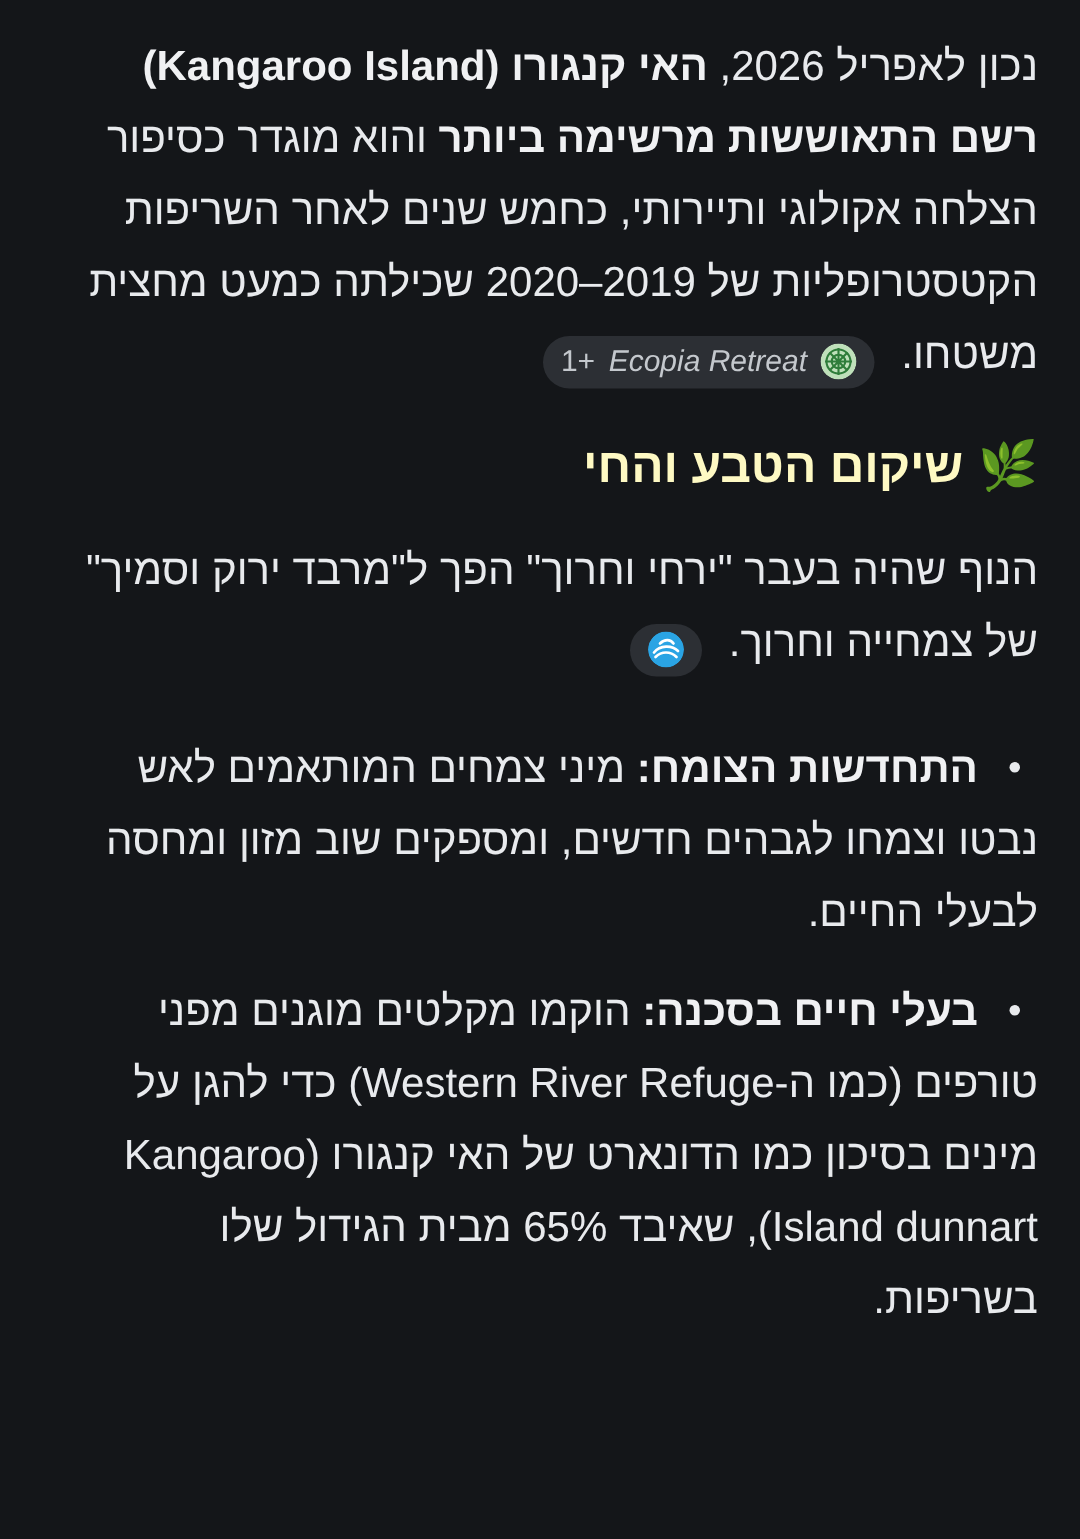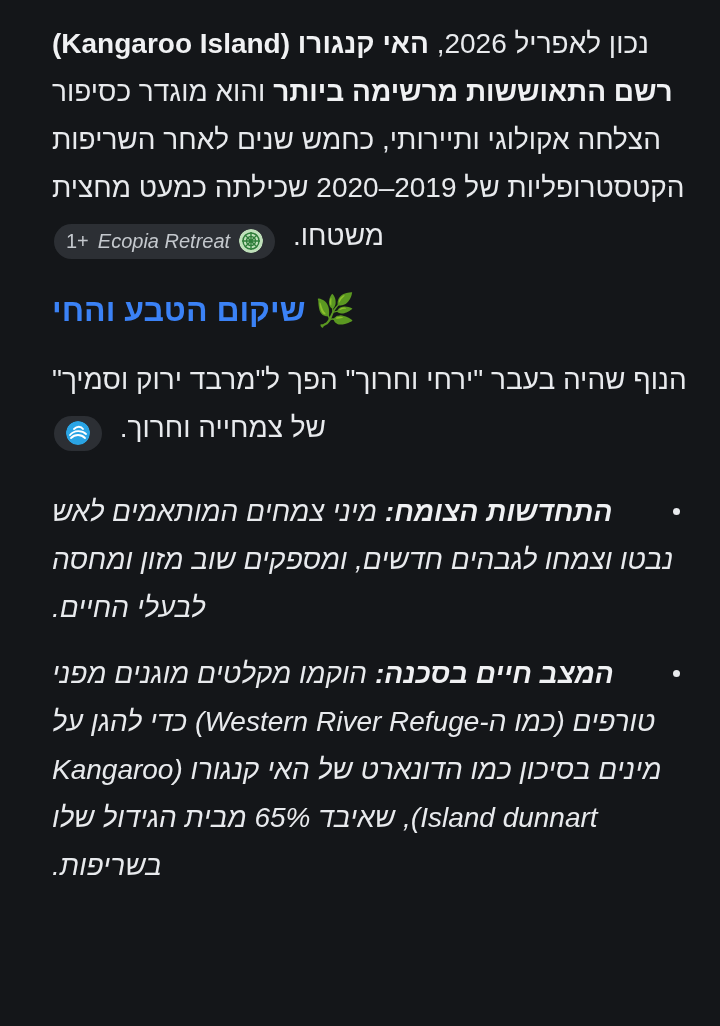--- a/index.html
+++ b/index.html
@@ -11,30 +11,30 @@
     width: 696px;
     min-height: 1026px;
     box-sizing: border-box;
     padding: 20px 28px 10px 28px;
     background: #141619;
     direction: rtl;
     font-family: "Liberation Sans", "DejaVu Sans", sans-serif;
     color: #e8eaed;
     font-size: 28px;
     line-height: 48px;
-    text-align: left;
+    text-align: right;
   }
   .para { margin: 0 0 28px 0; }
   .b { font-weight: 700; color: #f0f1f3; }
   .section-heading {
     margin: 27px 0 24px 0;
     font-size: 32px;
     line-height: 44px;
     font-weight: 700;
-    color: #3b82f6;
+    color: #fef9c3;
   }
   .section-heading .emoji { margin-left: 10px; font-weight: 400; }
   
   .chip {
     display: inline-flex;
     align-items: center;
     gap: 9px;
     background: #2c2f34;
     border-radius: 18px;
     height: 35px;
@@ -58,21 +58,20 @@
   
   ul.points {
     list-style: none;
     margin: 36px 0 0 0;
     padding: 0;
   }
   ul.points li {
     position: relative;
     margin: 0 0 18px 0;
     text-indent: 40px; 
-    font-style: italic;
   }
   ul.points li .dot {
     position: absolute;
     right: 12px;
     top: 20px;
     width: 7px; height: 7px;
     border-radius: 50%;
     background: #e8eaed;
   }
 </style>
@@ -117,17 +116,17 @@
     </span>
   </p>
 
   <ul class="points">
     <li>
       <span class="dot"></span>
       <span class="b">התחדשות הצומח:</span><span> מיני צמחים המותאמים לאש נבטו וצמחו לגבהים חדשים, ומספקים שוב מזון ומחסה לבעלי החיים.</span>
     </li>
     <li>
       <span class="dot"></span>
-      <span class="b">המצב חיים בסכנה:</span><span> הוקמו מקלטים מוגנים מפני טורפים (כמו ה-Western River Refuge) כדי להגן על מינים בסיכון כמו הדונארט של האי קנגורו (Kangaroo Island dunnart), שאיבד 65% מבית הגידול שלו בשריפות.</span>
+      <span class="b">בעלי חיים בסכנה:</span><span> הוקמו מקלטים מוגנים מפני טורפים (כמו ה-Western River Refuge) כדי להגן על מינים בסיכון כמו הדונארט של האי קנגורו (Kangaroo Island dunnart), שאיבד 65% מבית הגידול שלו בשריפות.</span>
     </li>
   </ul>
 
 </div>
 
 </body></html>

